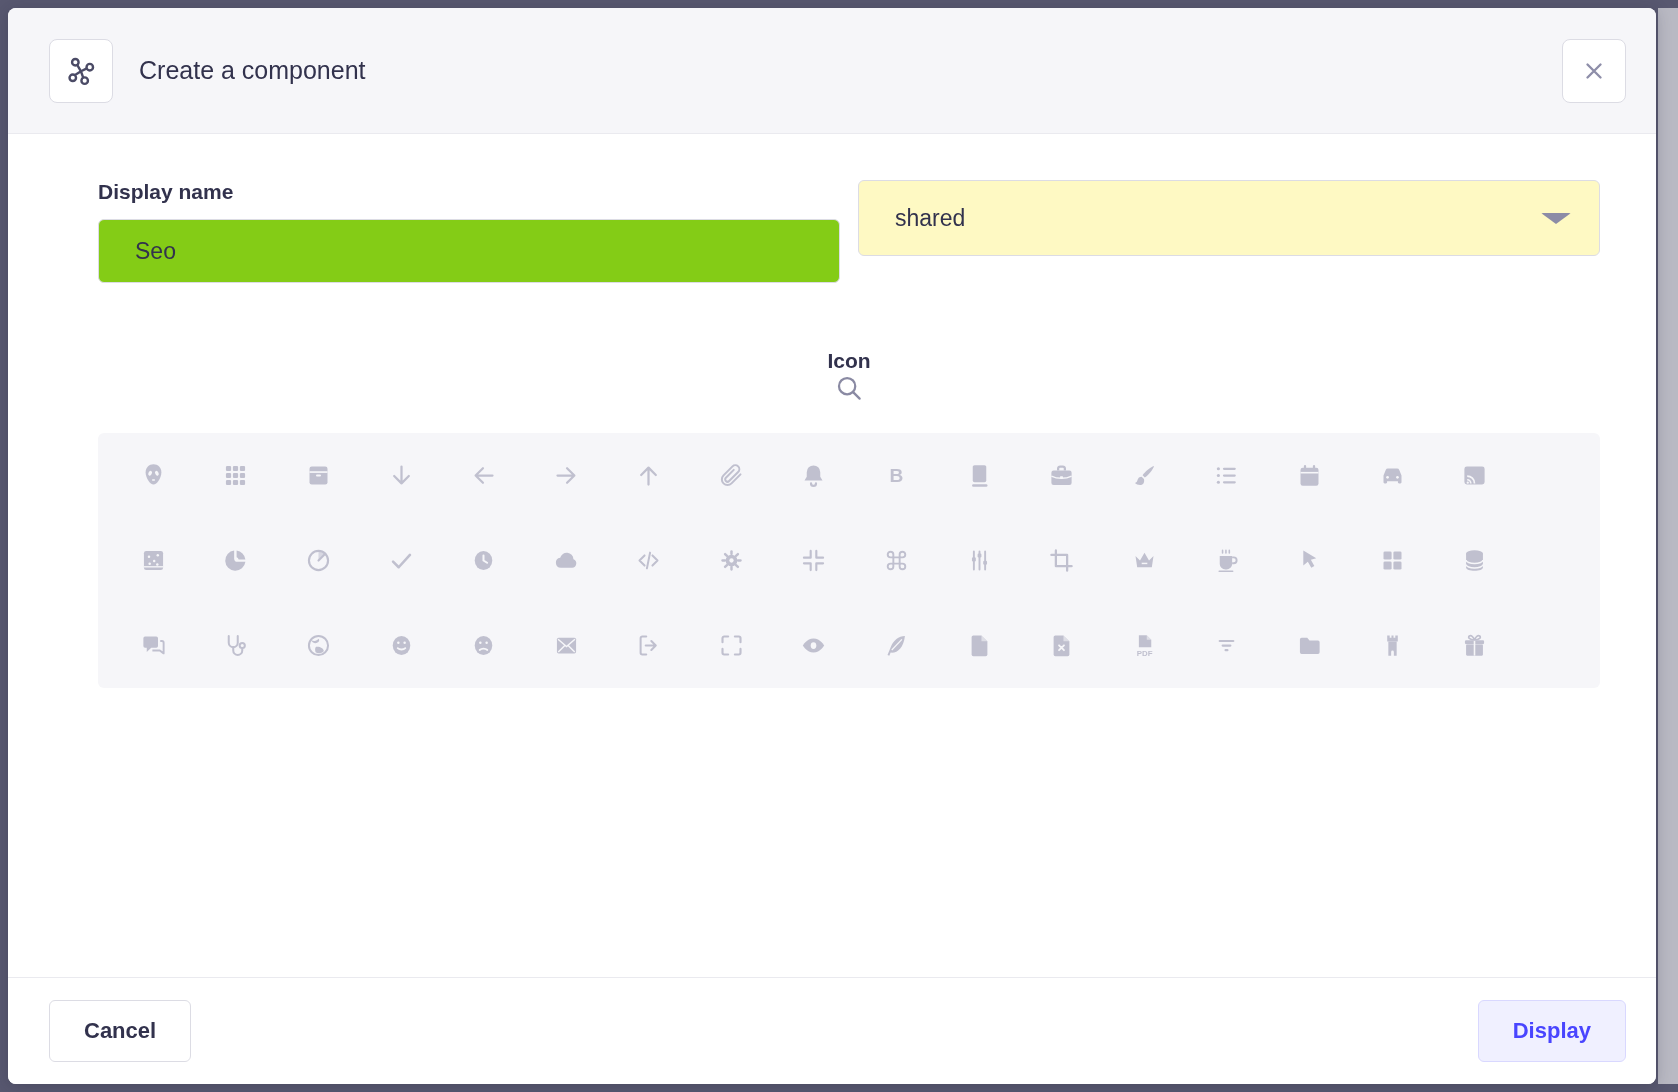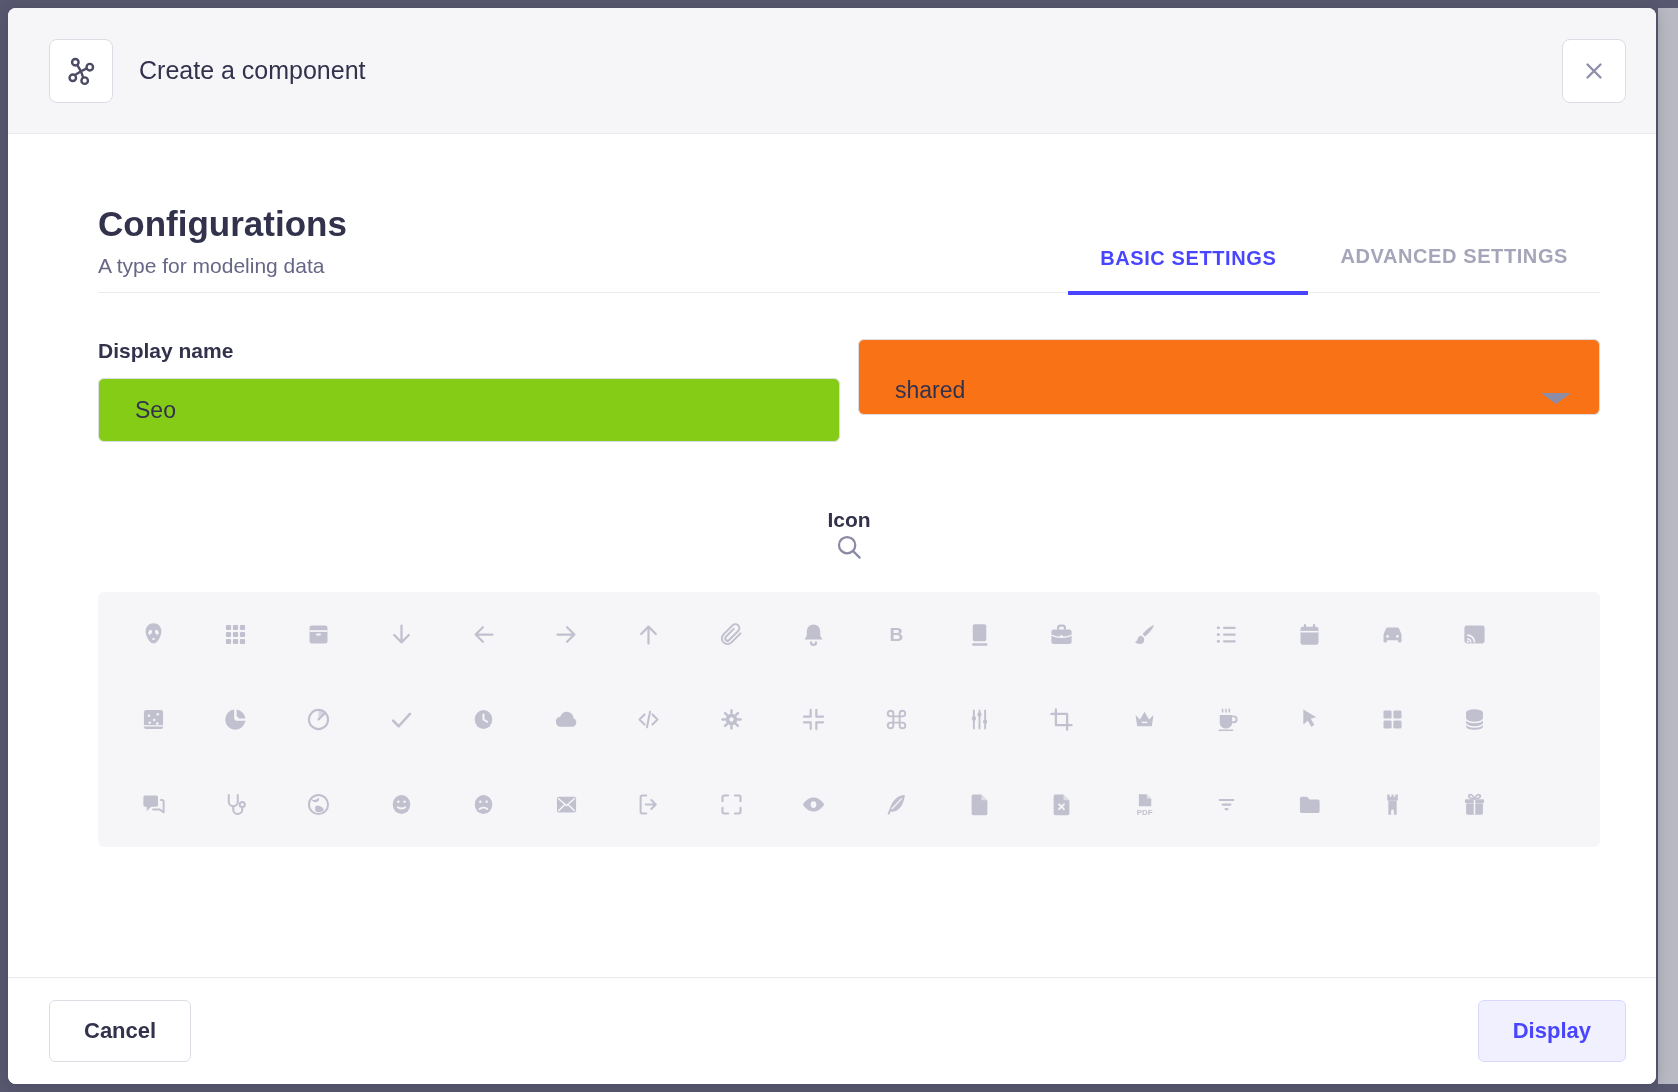--- a/index.html
+++ b/index.html
@@ -54,22 +54,22 @@
   
   .form-row { margin-top: 46px; display: grid; grid-template-columns: 1fr 1fr; gap: 18px; }
   .field-label { display: block; font-size: 21px; font-weight: 700; color: #32324d; margin-bottom: 15px; }
   .text-input {
     width: 100%; height: 64px; border: 1px solid #dcdce4; border-radius: 6px;
     background: #84cc16; font-family: "Liberation Sans", sans-serif;
     font-size: 23px; color: #32324d; padding: 0 20px 0 36px; outline: none;
   }
   .select-input {
     width: 100%; height: 76px; border: 1px solid #dcdce4; border-radius: 6px;
-    background: #f97316; display: flex; align-items: flex-end; justify-content: space-between;
-    padding: 0 28px 10px 36px; cursor: pointer;
+    background: #fef9c3; display: flex; align-items: center; justify-content: space-between;
+    padding: 0 28px 0 36px; cursor: pointer;
   }
   .select-value { font-size: 23px; color: #32324d; }
   .caret-down {
     width: 0; height: 0;
     border-left: 15px solid transparent; border-right: 15px solid transparent;
     border-top: 11px solid #8c8ca6; border-radius: 2px;
   }
   
   .icon-head { margin-top: 66px; display: flex; align-items: center; justify-content: space-between; flex-direction: column; }
   .icon-label { font-size: 21px; font-weight: 700; color: #32324d; }
@@ -123,30 +123,20 @@
       <span class="ico">
         <svg viewBox="0 0 24 24" width="26" height="26" stroke="currentColor" stroke-width="2.2" stroke-linecap="round" fill="none">
           <path d="M6 6l12 12M18 6L6 18"></path>
         </svg>
       </span>
     </button>
   </div>
 
   <div class="content">
 
-    <div class="section-head">
-      <div>
-        <div class="section-title">Configurations</div>
-        <div class="section-subtitle">A type for modeling data</div>
-      </div>
-      <div class="tabs">
-        <button class="tab tab-active">BASIC SETTINGS</button>
-        <button class="tab tab-inactive">ADVANCED SETTINGS</button>
-      </div>
-    </div>
 
     <div class="form-row">
       <div>
         <label class="field-label">Display name</label>
         <input class="text-input" value="Seo" style="">
       </div>
       <div>
         <div class="select-input">
           <span class="select-value">shared</span>
           <span class="caret-down"></span>

